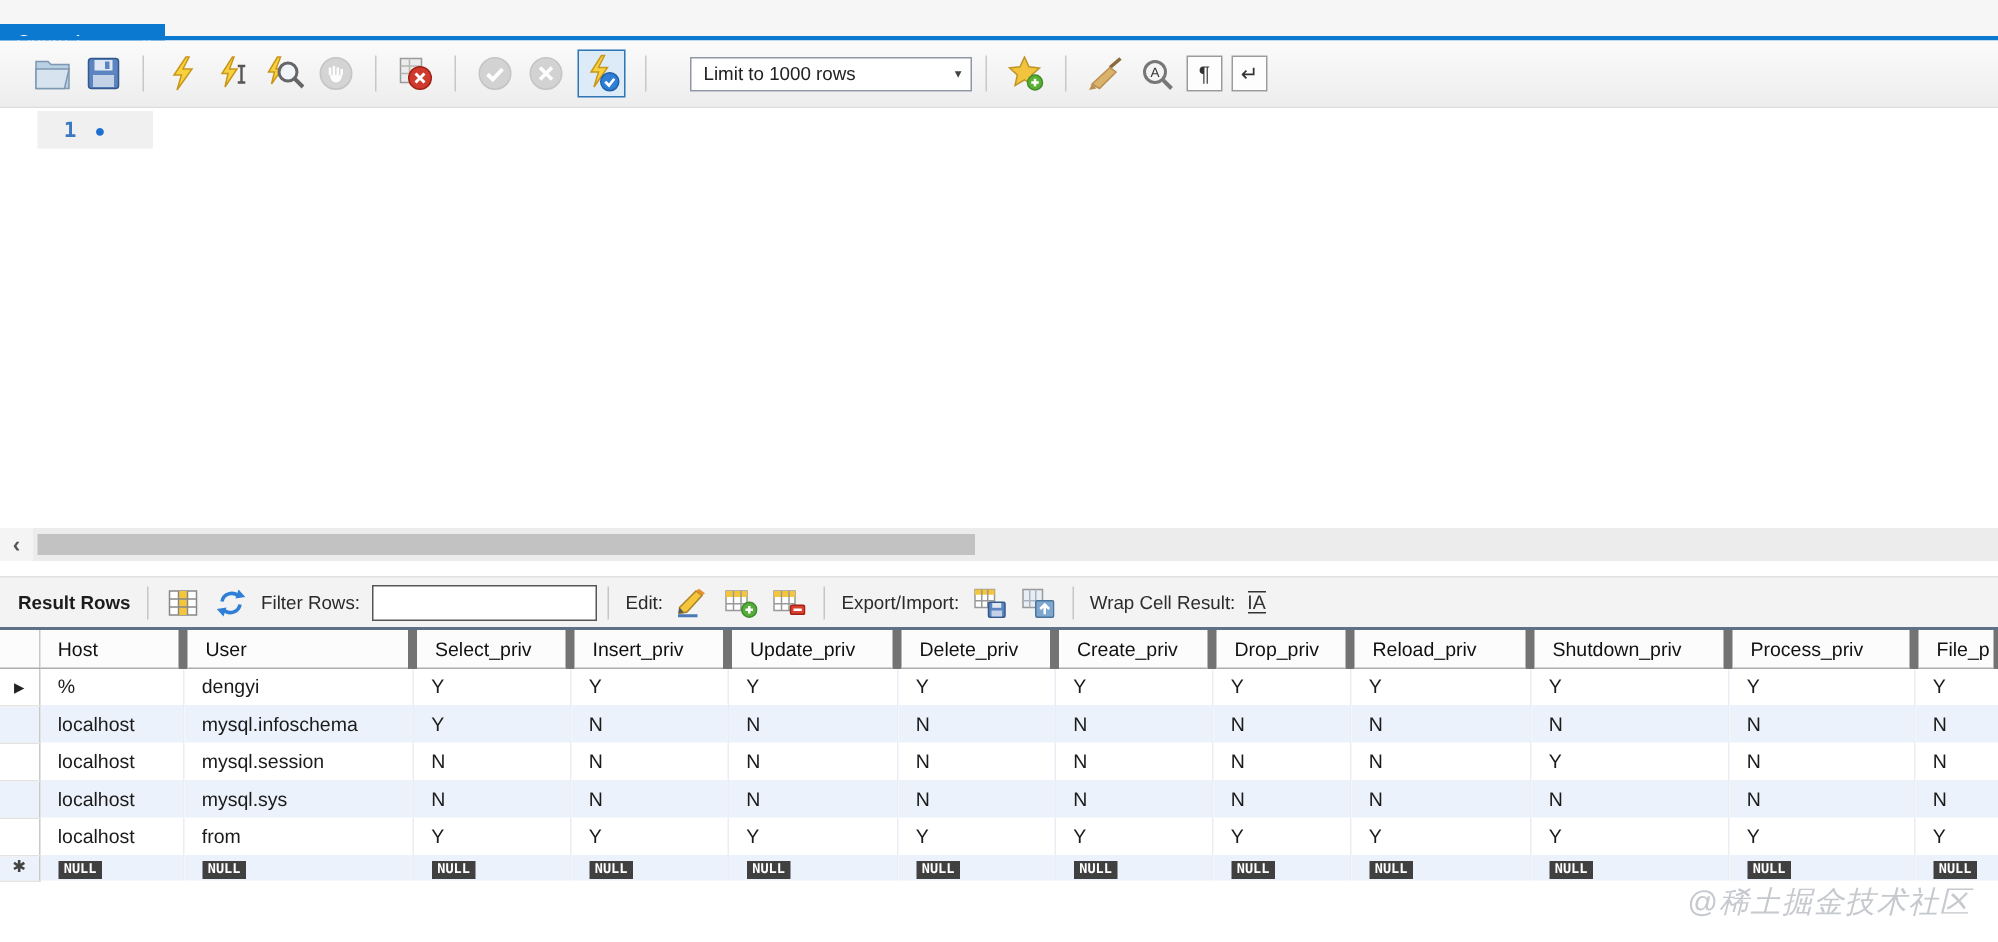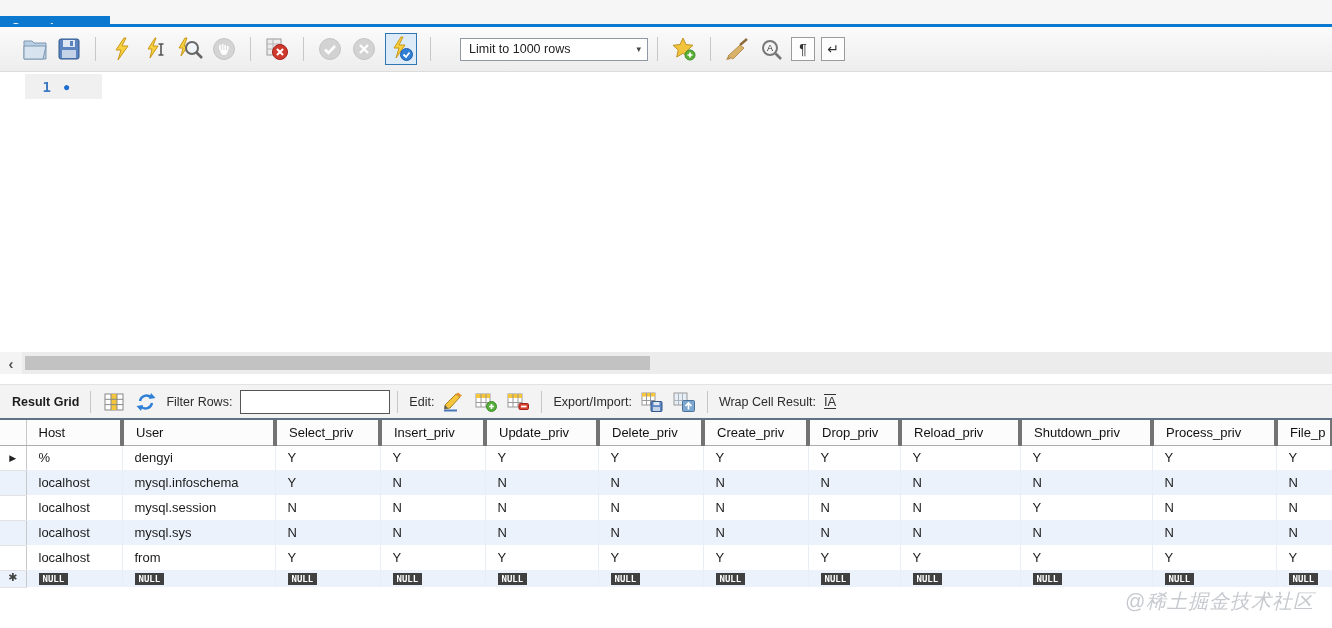--- a/index.html
+++ b/index.html
@@ -62,21 +62,21 @@
   .rsep{width:1px;height:22px;background:#c6c6c6;margin:0 7px;flex:none;}
   .filter-input{flex:none;width:150px;height:24px;border:1px solid #565656;background:#fff;
                 margin-left:4px;font-size:12.5px;padding:0 4px;outline:none;}
   .wrapglyph{font-size:13px;font-weight:normal;color:#333;letter-spacing:0;cursor:pointer;
              border-top:1px solid #333;border-bottom:1px solid #333;line-height:13px;margin-left:4px;}
 
   
   .gridwrap{position:absolute;left:0;top:420px;width:1332px;}
   table.rgrid{border-collapse:collapse;table-layout:fixed;width:1332px;font-size:13px;}
   table.rgrid th{height:25px;background:#fcfcfc;font-weight:normal;text-align:left;color:#111;
-                 padding:0 4px 0 12px;border-right:4px solid #737373;border-bottom:1px solid #adadad;
+                 padding:0 4px 0 12px;border-right:6px solid #737373;border-bottom:1px solid #adadad;
                  overflow:hidden;white-space:nowrap;}
   table.rgrid th.gut{padding:0;border-right:1px solid #c8c8c8;}
   table.rgrid td{height:25px;padding:0 4px 0 12px;border-right:1px solid #e9edf4;color:#1b1b1b;
                  overflow:hidden;white-space:nowrap;background:#fff;}
   table.rgrid tr.alt td{background:#ecf2fb;}
   table.rgrid td.gut{padding:0;text-align:center;background:#fff;border-right:1px solid #c8c8c8;
                      border-bottom:1px solid #e3e3e3;font-size:9px;color:#222;}
   table.rgrid tr.nullrow td{height:17px;vertical-align:top;}
   .nullbadge{display:inline-block;margin-top:1px;background:#404040;color:#fff;
              font-family:"DejaVu Sans Mono",monospace;font-size:9px;font-weight:bold;
@@ -210,21 +210,21 @@
   </div>
 
   <div class="hscroll">
     <div class="sarrow">‹</div>
     <div class="strack">
       <div class="sthumb"></div>
     </div>
   </div>
 
   <div class="rtoolbar">
-    <span class="rlabel bold">Result Grid</span>
+    <span class="rlabel bold">Result Rows</span>
     <span class="rsep"></span>
     <span class="ricon">
       <svg width="20" height="18" viewBox="0 0 20 18">
           <rect x="1" y="1" width="18" height="16" fill="#fff" stroke="#888"></rect>
           <rect x="7" y="1" width="6" height="16" fill="#f5c63c"></rect>
           <path d="M7 1v16M13 1v16M1 6.3h18M1 11.6h18" stroke="#888"></path>
         </svg>
     </span>
     <span class="ricon">
       <svg width="20" height="20" viewBox="0 0 20 20">

